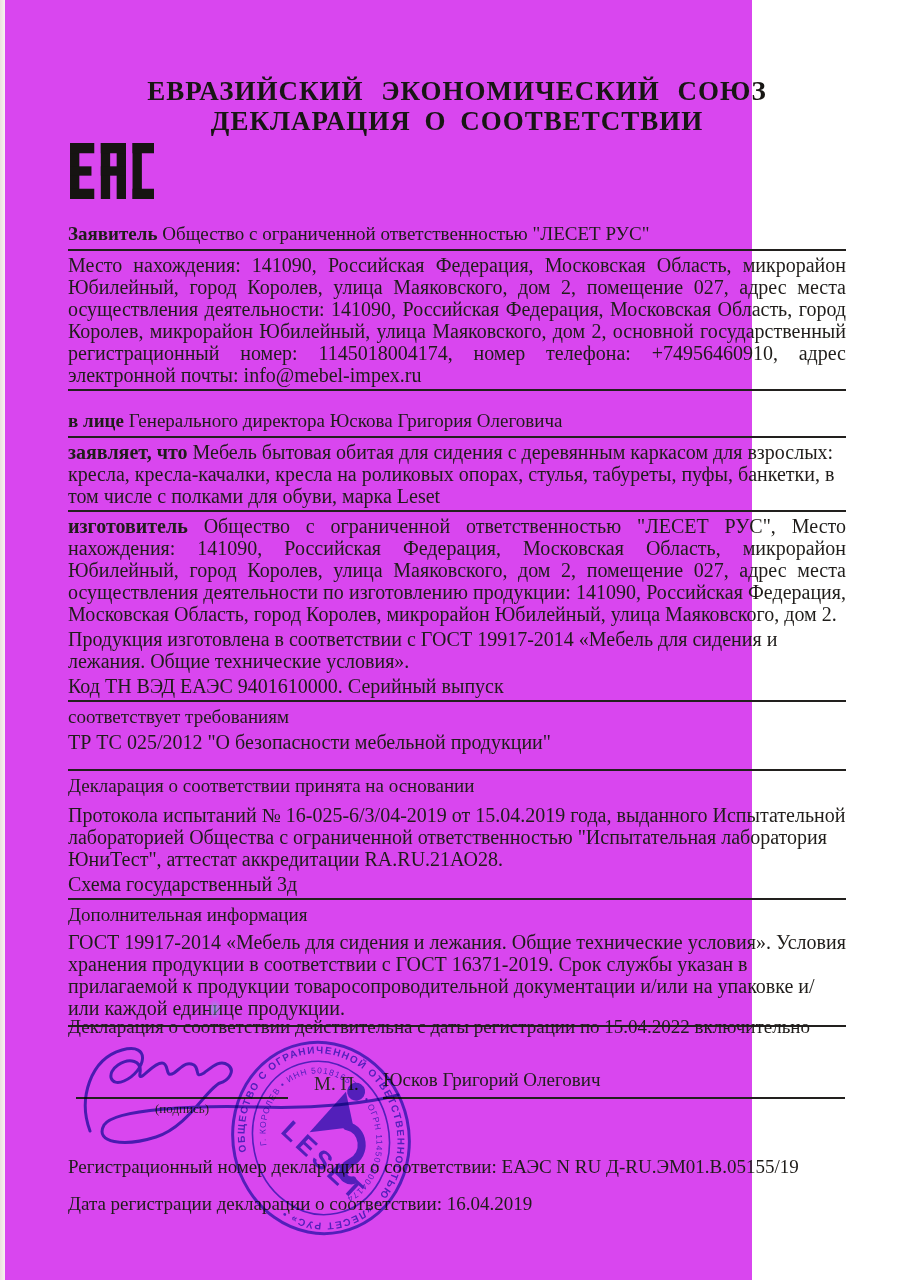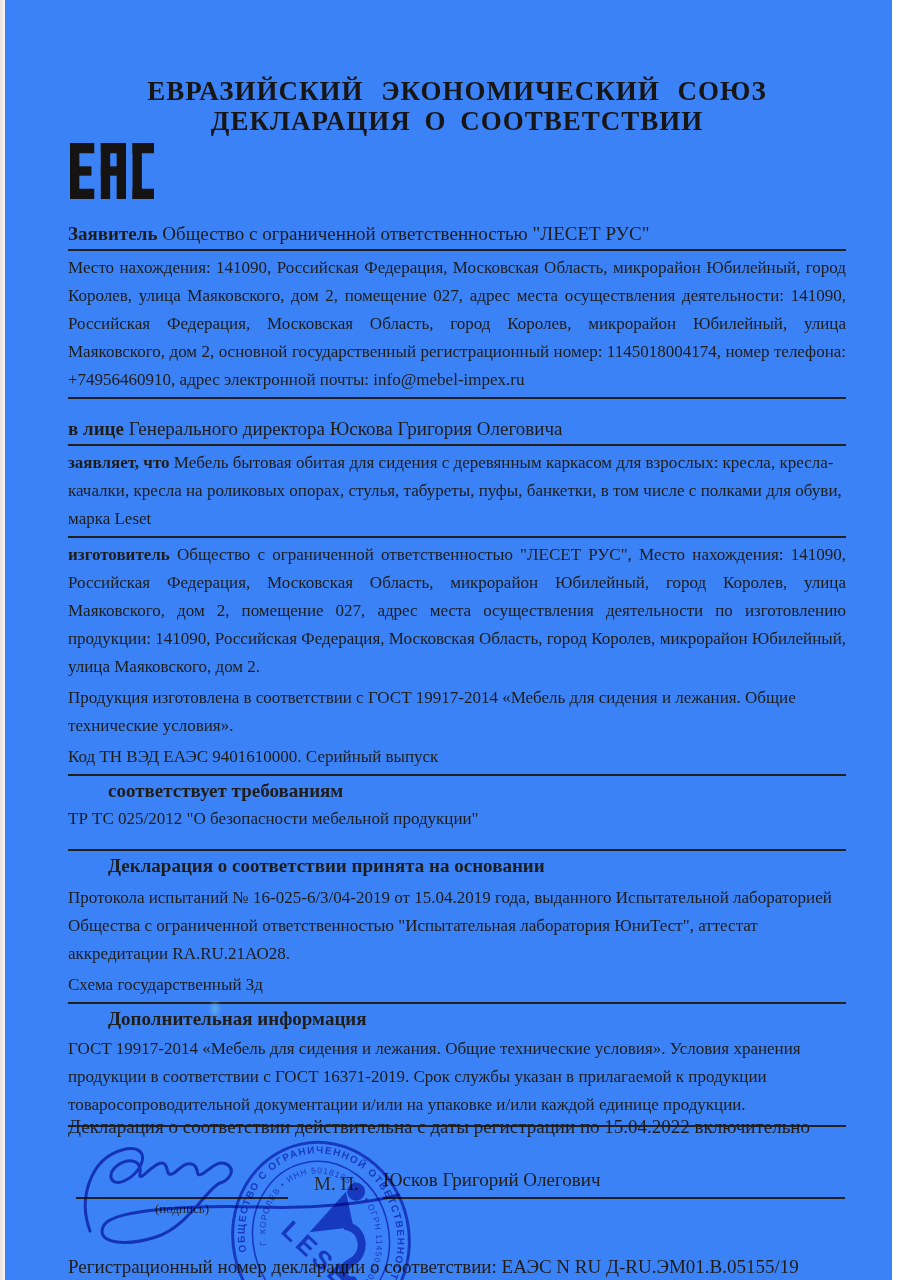--- a/index.html
+++ b/index.html
@@ -5,43 +5,43 @@
   html,body{margin:0;padding:0;}
   body{
     width:900px;height:1280px;
     background:#ffffff;
     font-family:"Liberation Serif","DejaVu Serif",serif;
     color:#1f1d1a;
     overflow:hidden;
   }
   .page{
     position:relative;
-    width:892px;height:1280px;
-    background:#3b82f6;
+    width:752px;height:1280px;
+    background:#d946ef;
   }
   .page::before{ 
     content:"";position:absolute;left:0;top:0;bottom:0;width:5px;
     background:linear-gradient(to right,#ecdfdf,#f8f3f1);
   }
   .content{
     position:absolute;left:68px;top:76px;width:778px;
   }
   .doc-title{
     text-align:center;font-weight:bold;font-size:27px;line-height:30px;
     letter-spacing:1px;word-spacing:10px;color:#181614;
   }
   .doc-title.second{word-spacing:6px;}
   .eac{margin:6px 0 0 2px;height:58px;}
   .line-item{font-size:19px;line-height:24px;margin-top:18px;}
-  .para{font-size:17px;line-height:28px;margin-top:3px;}
+  .para{font-size:20px;line-height:22px;margin-top:3px;}
   .just{text-align:justify;}
   b.lbl{font-weight:bold;}
   .rule{border:0;border-top:2px solid #22201e;margin:3px 0 2px 0;}
   .rule.sp{margin-top:16px;}
-  .sec-head{font-size:19px;font-weight:bold;line-height:23px;margin-top:3px;margin-left:40px;}
+  .sec-head{font-size:19px;font-weight:normal;line-height:23px;margin-top:3px;}
   .validity{
     font-size:19px;font-weight:normal;line-height:24px;
     margin-top:-14px; 
     position:relative;z-index:1;
   }
   .sig-area{position:relative;height:104px;margin-top:8px;}
   .sig-line-left{position:absolute;left:8px;top:50px;width:212px;border-top:2px solid #22201e;}
   .sig-caption{position:absolute;left:8px;top:54px;width:212px;text-align:center;font-size:13px;color:#2b2926;}
   .mp-label{position:absolute;left:246px;top:26px;font-size:19px;color:#2b2926;}
   .fio-name{position:absolute;left:315px;top:22px;width:462px;font-size:19px;color:#22201e;}

